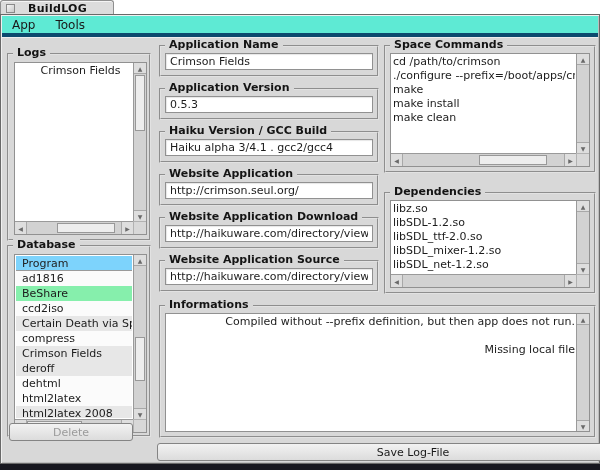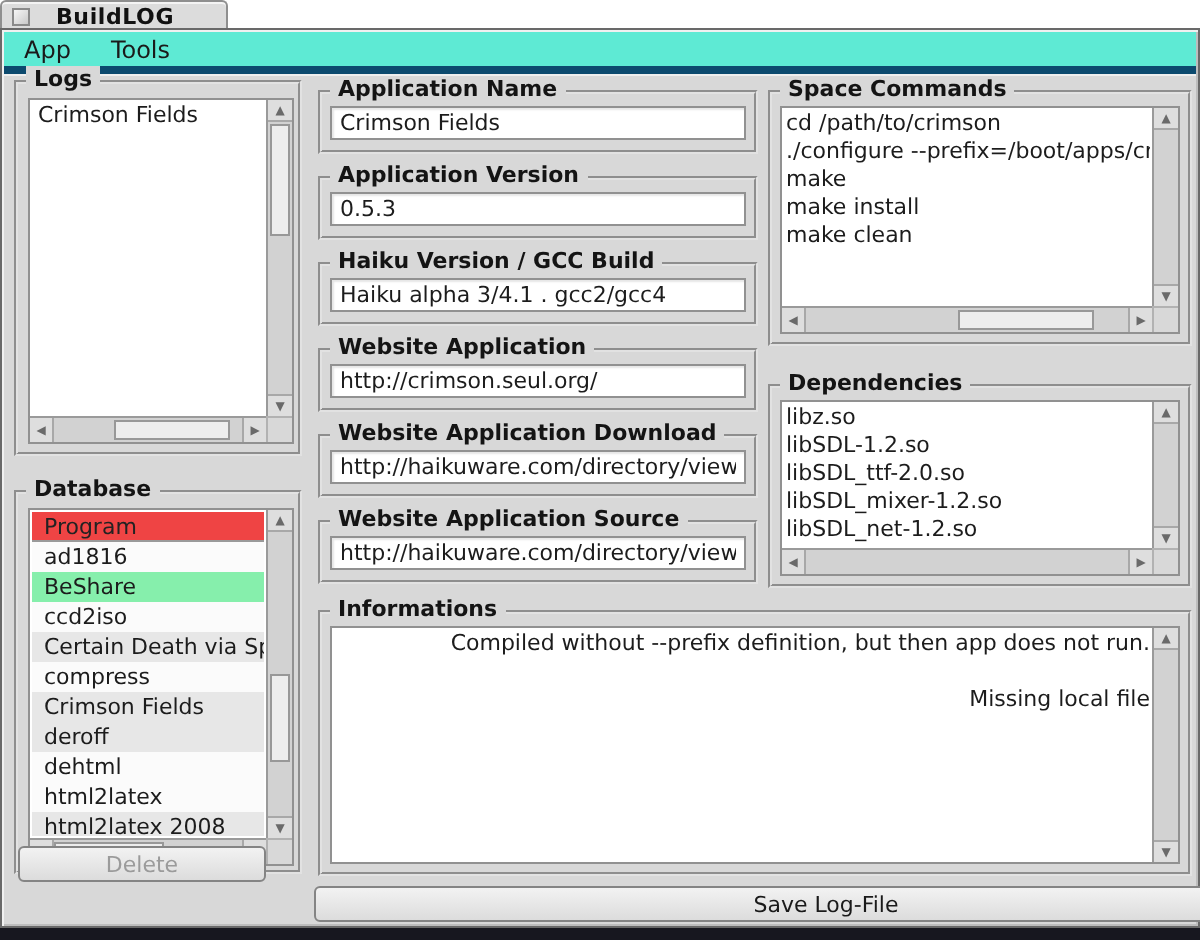--- a/index.html
+++ b/index.html
@@ -76,21 +76,21 @@
 
   
   .logs-list { left:5px; top:7px; width:133px; height:173px; }
   .list-item { font-size:11px; color:#1c1c1c; padding:1px 4px;
     white-space:nowrap; overflow:hidden; }
 
   
   .db-list { left:5px; top:7px; width:133px; height:179px; }
   .db-rows { position:absolute; left:1px; top:1px; right:14px; bottom:14px;
     overflow:hidden; }
-  .db-header { height:15px; line-height:15px; background:#ef4444;
+  .db-header { height:15px; line-height:15px; background:#7dd3fc;
     border-bottom:1px solid #9a9a9a; font-size:11px; color:#222;
     padding-left:6px; white-space:nowrap; overflow:hidden; }
   .db-row { height:15px; line-height:15px; font-size:11px; color:#1c1c1c;
     padding-left:6px; white-space:nowrap; overflow:hidden; background:#fbfbfb; }
   .db-row.alt { background:#e7e7e7; }
   .db-row.sel { background:#86efac; }
 
   
   .btn { position:absolute; height:18px; border:1px solid #848484;
     border-radius:3px; background:linear-gradient(#f2f2f2,#dcdcdc);
@@ -106,21 +106,21 @@
   <div class="tab-title">BuildLOG</div>
 </div>
 
 <div class="window">
 
   <div class="menubar">
     <div class="menu-item">App</div>
     <div class="menu-item">Tools</div>
   </div>
 
-  <div class="group" style="left:6px; top:25px; width:144px; height:188px;">
+  <div class="group" style="left:6px; top:38px; width:144px; height:188px;text-align:center;">
     <div class="group-label">Logs</div>
     <div class="textview logs-list">
       <div class="list-item">Crimson Fields</div>
       <div class="sb v">
         <div class="sb-btn up"></div>
         <div class="sb-thumb" style="top:12px; height:56px;"></div>
         <div class="sb-btn down"></div>
       </div>
       <div class="sb h">
         <div class="sb-btn left"></div>

